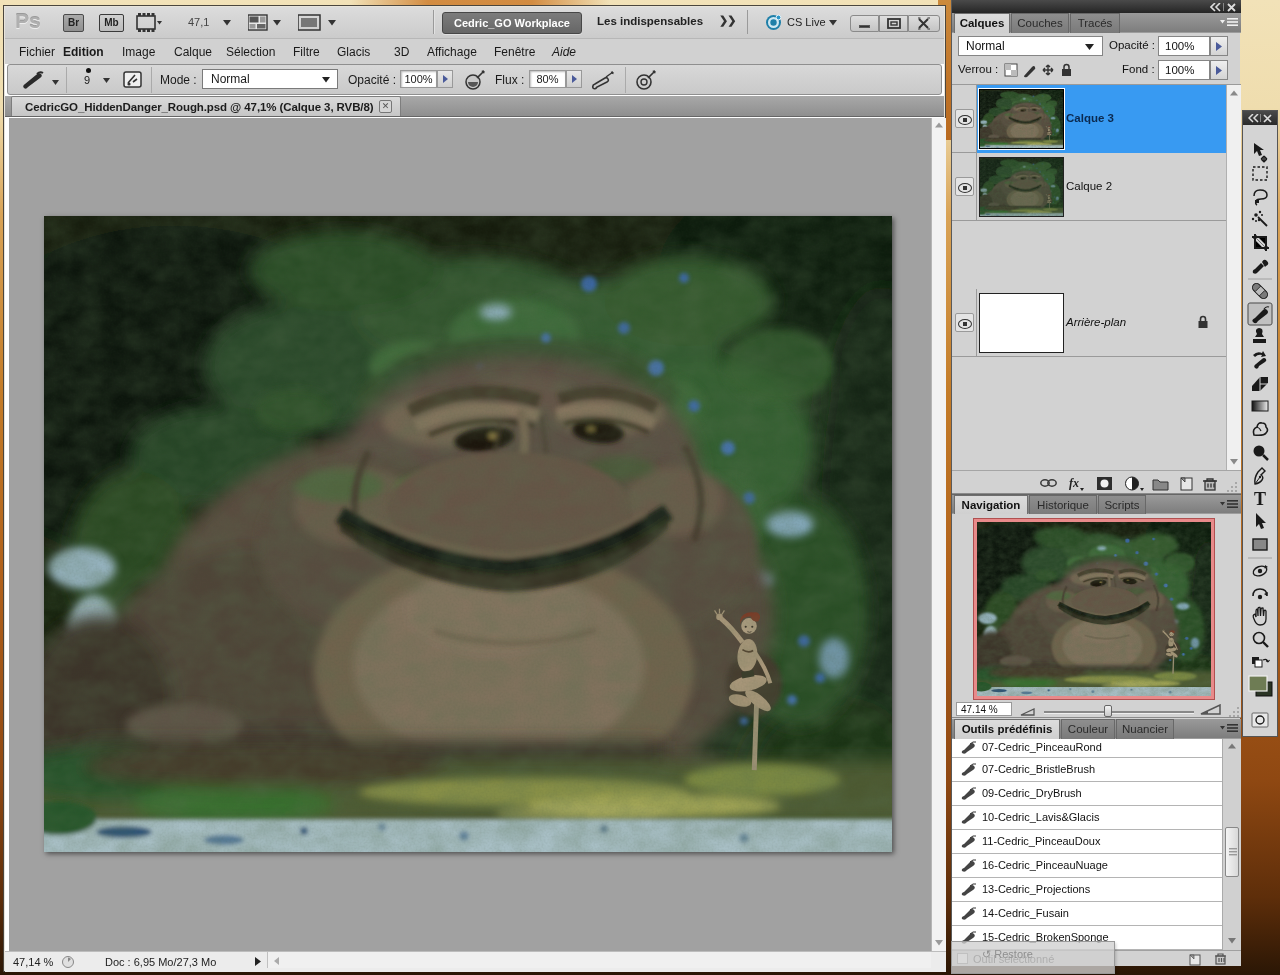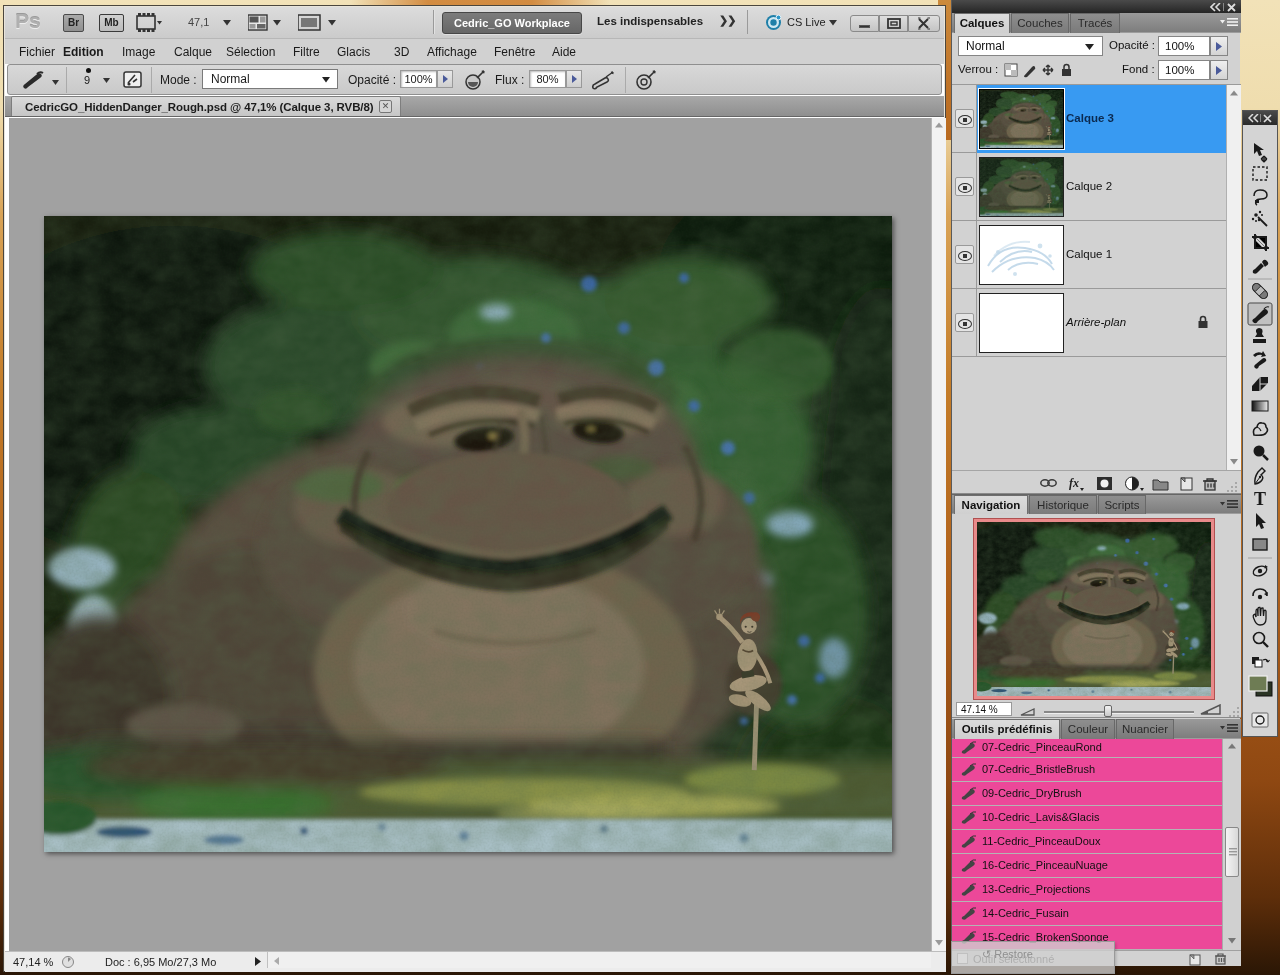--- a/index.html
+++ b/index.html
@@ -293,21 +293,21 @@
     <span class="abs" style="left:14px;top:6px;">Fichier</span>
     <span class="abs" style="left:58px;top:6px;font-weight:bold;">Edition</span>
     <span class="abs" style="left:117px;top:6px;">Image</span>
     <span class="abs" style="left:169px;top:6px;">Calque</span>
     <span class="abs" style="left:221px;top:6px;">Sélection</span>
     <span class="abs" style="left:288px;top:6px;">Filtre</span>
     <span class="abs" style="left:332px;top:6px;">Glacis</span>
     <span class="abs" style="left:389px;top:6px;">3D</span>
     <span class="abs" style="left:422px;top:6px;">Affichage</span>
     <span class="abs" style="left:489px;top:6px;">Fenêtre</span>
-    <span class="abs" style="left:547px;top:6px;">Aide</span>
+    <span class="abs" style="left:547px;top:6px;font-style:italic;">Aide</span>
   </div>
 
   <div class="abs" id="optbar" style="left:3px;top:58px;width:935px;height:31px;background:linear-gradient(180deg,#d8d8d8,#c9c9c9);border:1px solid #8f8f8f;border-radius:3px;font-size:12px;color:#1a1a1a;">
     <svg class="abs" style="left:12px;top:4px;" width="30" height="22" viewBox="0 0 30 22">
         <path d="M4 19 Q2 17 5 15 L16 6 Q19 3 21 5 Q23 7 20 9 L8 18 Q6 21 4 19Z" fill="#2a2a2a"></path>
         <path d="M17 5 Q20 2 23 4" stroke="#2a2a2a" fill="none" stroke-width="2"></path>
       </svg>
     <svg class="abs" style="left:44px;top:15px;" width="8" height="6">
         <path d="M0 0 l7 0 -3.5 5z" fill="#333"></path>
       </svg>
@@ -471,40 +471,20 @@
     <div class="abs" style="left:0;top:68px;width:274px;height:68px;border-bottom:1px solid #9a9a9a;">
       <div class="abs eye" style="left:3px;top:24px;"></div>
       <span class="abs" style="left:24px;top:0px;width:1px;height:68px;background:#9a9a9a;"></span>
       <div class="abs" style="left:27px;top:4px;width:85px;height:60px;background:#fff;border:1px solid #222;"><svg width="83" height="58" viewBox="0 0 848 636" preserveAspectRatio="none">
             <use href="#painting"></use>
             <rect x="0" y="0" width="848" height="636" fill="#2a4a30" opacity="0.25"></rect>
           </svg></div>
       <span class="abs" style="left:114px;top:27px;font-size:11.5px;color:#111;">Calque 2</span>
     </div>
 
-    <div class="abs" style="left:0;top:136px;width:274px;height:68px;border-bottom:1px solid #9a9a9a;">
-      <div class="abs eye" style="left:3px;top:24px;"></div>
-      <span class="abs" style="left:24px;top:0px;width:1px;height:68px;background:#9a9a9a;"></span>
-      <div class="abs" style="left:27px;top:4px;width:85px;height:60px;background:#fff;border:1px solid #222;"><svg width="83" height="58" viewBox="0 0 83 58">
-            <g stroke="#b7d2e6" stroke-width="2" fill="none" opacity="0.8">
-              <path d="M8 40 Q20 18 45 22 Q65 25 72 38"></path>
-              <path d="M12 46 Q30 28 55 32 Q68 35 74 44"></path>
-              <path d="M20 36 Q35 22 52 26"></path>
-              <path d="M28 44 Q40 34 58 38"></path>
-              <path d="M14 30 Q28 14 50 16" opacity=".6"></path>
-            </g>
-            <g fill="#bcd6e8" opacity=".7">
-              <circle cx="18" cy="26" r="2"></circle>
-              <circle cx="60" cy="20" r="2.4"></circle>
-              <circle cx="70" cy="30" r="1.8"></circle>
-              <circle cx="35" cy="48" r="2"></circle>
-            </g>
-          </svg></div>
-      <span class="abs" style="left:114px;top:27px;font-size:11.5px;color:#111;">Calque 1</span>
-    </div>
 
     <div class="abs" style="left:0;top:204px;width:274px;height:68px;border-bottom:1px solid #9a9a9a;">
       <div class="abs eye" style="left:3px;top:24px;"></div>
       <span class="abs" style="left:24px;top:0px;width:1px;height:68px;background:#9a9a9a;"></span>
       <div class="abs" style="left:27px;top:4px;width:85px;height:60px;background:#fff;border:1px solid #222;"></div>
       <span class="abs" style="left:114px;top:27px;font-size:11.5px;font-style:italic;color:#111;">Arrière-plan</span>
       <svg class="abs" style="left:245px;top:26px;" width="12" height="14">
           <rect x="1.5" y="6" width="9" height="7" fill="#333"></rect>
           <path d="M3.5 6 v-2 a2.5 2.5 0 0 1 5 0 v2" fill="none" stroke="#333" stroke-width="1.6"></path>
         </svg>
@@ -587,21 +567,21 @@
     <span class="abs" style="left:2px;top:0;width:106px;height:20px;background:linear-gradient(180deg,#dcdcdc,#cfcfcf);border:1px solid #6e6e6e;border-bottom:none;font-size:11.5px;font-weight:bold;text-align:center;line-height:19px;color:#111;">Outils prédéfinis</span>
     <span class="abs" style="left:109px;top:0;width:54px;height:20px;background:linear-gradient(180deg,#8e8e8e,#7a7a7a);border:1px solid #686868;border-bottom:none;font-size:11.5px;text-align:center;line-height:19px;color:#2a2a2a;">Couleur</span>
     <span class="abs" style="left:164px;top:0;width:58px;height:20px;background:linear-gradient(180deg,#8e8e8e,#7a7a7a);border:1px solid #686868;border-bottom:none;font-size:11.5px;text-align:center;line-height:19px;color:#2a2a2a;">Nuancier</span>
     <svg class="abs" style="left:268px;top:5px;" width="18" height="10" viewBox="0 0 18 10">
         <path d="M0 2 l5 0 -2.5 3.5z" fill="#333"></path>
         <rect x="7" y="0" width="11" height="1.6" fill="#333"></rect>
         <rect x="7" y="3.2" width="11" height="1.6" fill="#333"></rect>
         <rect x="7" y="6.4" width="11" height="1.6" fill="#333"></rect>
       </svg>
   </div>
-  <div class="abs" id="presetlist" style="left:0;top:739px;width:270px;height:211px;background:#ec4899;overflow:hidden;">
+  <div class="abs" id="presetlist" style="left:0;top:739px;width:270px;height:211px;background:#ffffff;overflow:hidden;">
     <div class="prow" style="height:19px;margin-top:0;">
         <svg class="brushico" style="top:1px;" viewBox="0 0 17 15">
           <path d="M2 13 Q1 11 4 10 L10 4 Q12 2 14 4 Q16 6 13 8 L7 12 Q5 15 2 13Z" fill="#444"></path>
           <path d="M10 4 Q13 1 16 2" stroke="#333" fill="none"></path>
         </svg>
         <span style="top:2px;">07-Cedric_PinceauRond</span>
       </div>
     <div class="prow">
         <svg class="brushico" viewBox="0 0 17 15">
           <path d="M2 13 Q1 11 4 10 L10 4 Q12 2 14 4 Q16 6 13 8 L7 12 Q5 15 2 13Z" fill="#444"></path>

